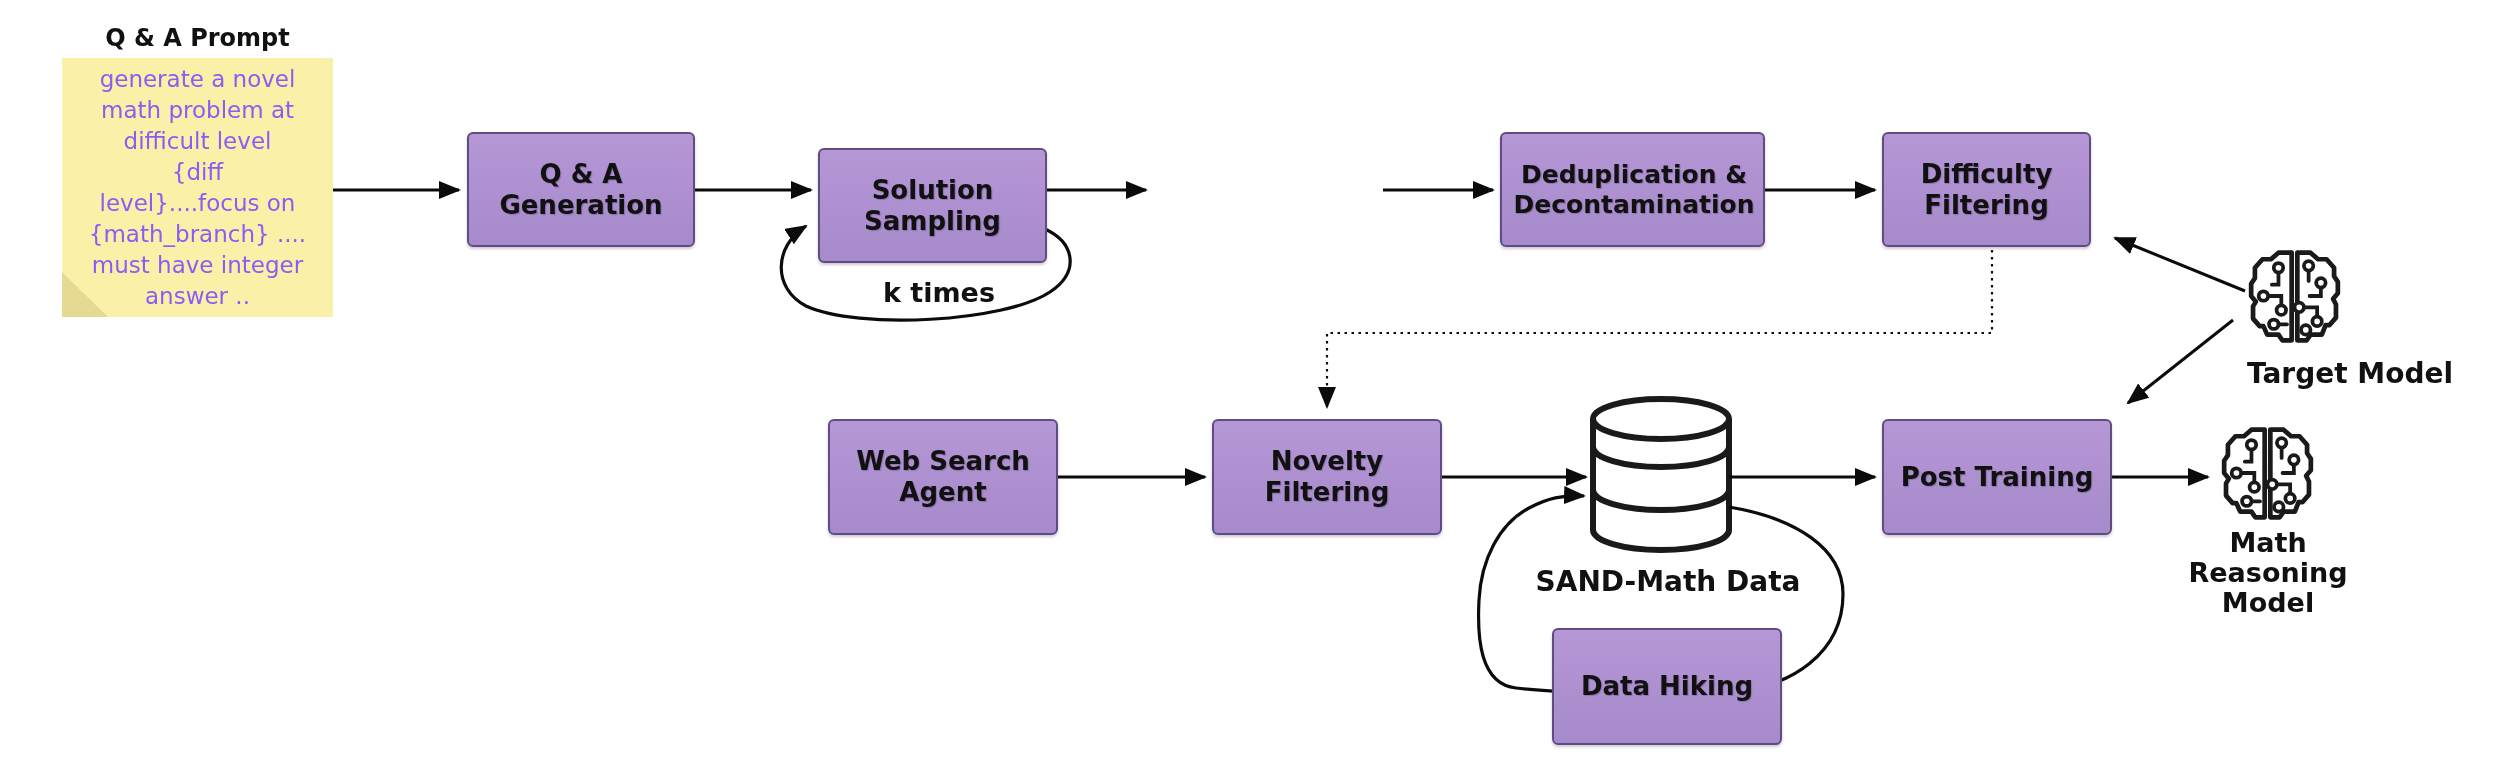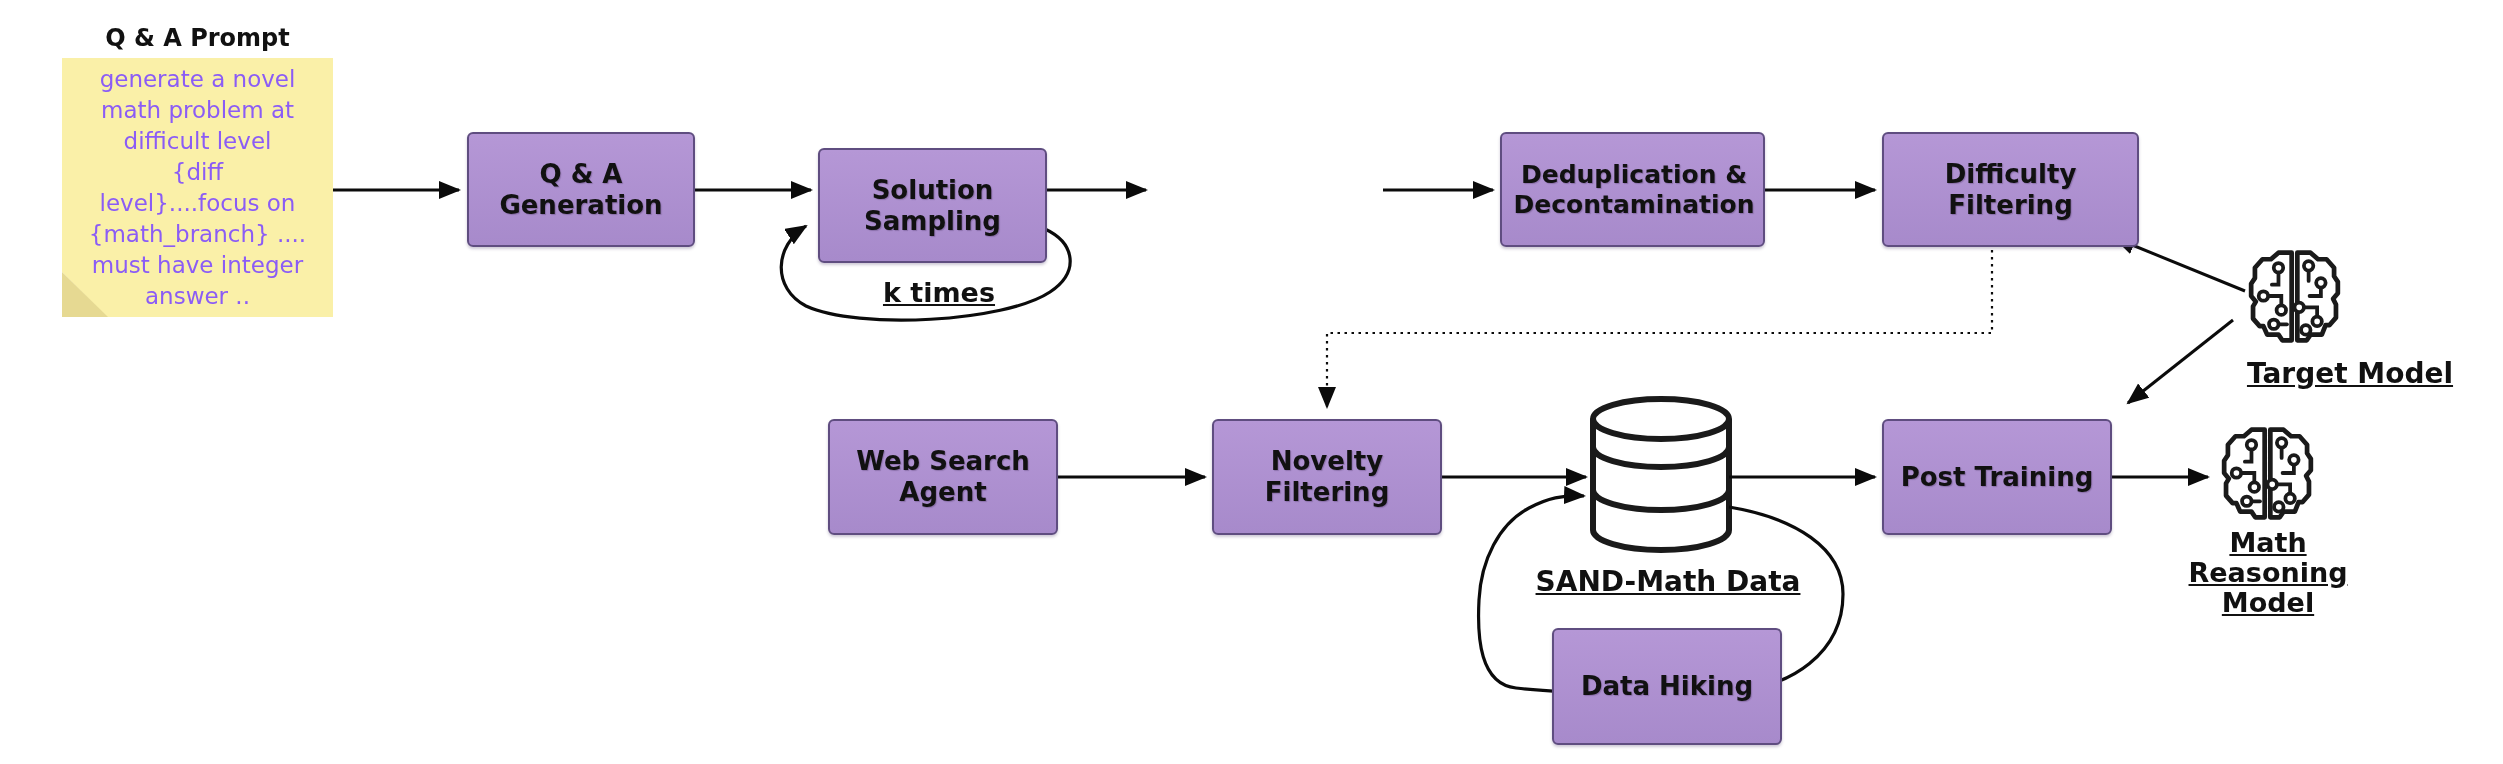--- a/index.html
+++ b/index.html
@@ -44,21 +44,20 @@
     background:var(--note-fold);
     clip-path:polygon(0 0,100% 100%,0 100%);
   }
   .note-body{
     position:absolute;left:62px;top:64px;width:271px;text-align:center;
     font-size:23px;line-height:31px;white-space:pre-line;color:#8b5cf6;
   }
   .float-label{
     position:absolute;text-align:center;font-weight:700;color:var(--text);
     white-space:pre-line;
-    text-decoration:underline;
   }
 </style>
 </head>
 <body>
 
 <div class="canvas">
 
   <svg class="underlay" viewBox="0 0 2503 764">
     <defs>
       <marker id="arw" markerUnits="userSpaceOnUse" markerWidth="24" markerHeight="20" refX="20" refY="9" orient="auto">
@@ -130,21 +129,21 @@
 difficult level
 {diff
 level}....focus on
 {math_branch} ....
 must have integer
 answer ..</div>
 
   <div class="node" style="left:467px;top:132px;width:228px;height:115px;">Q &amp; A Generation</div>
   <div class="node" style="left:818px;top:148px;width:229px;height:115px;">Solution Sampling</div>
   <div class="node" style="left:1500px;top:132px;width:265px;height:115px;font-size:25px;padding-left:11px;">Deduplication &amp; Decontamination</div>
-  <div class="node" style="left:1882px;top:132px;width:257px;height:115px;">Difficulty Filtering</div>
+  <div class="node" style="left:1882px;top:132px;width:209px;height:115px;">Difficulty Filtering</div>
 
   <div class="float-label" style="left:869px;top:277px;width:140px;font-size:27px;">k times</div>
 
   <div class="node" style="left:828px;top:419px;width:230px;height:116px;">Web Search Agent</div>
   <div class="node" style="left:1212px;top:419px;width:230px;height:116px;">Novelty Filtering</div>
   <div class="node" style="left:1882px;top:419px;width:230px;height:116px;">Post Training</div>
   <div class="node" style="left:1552px;top:628px;width:230px;height:117px;">Data Hiking</div>
 
   <div class="float-label" style="left:1518px;top:565px;width:300px;font-size:28px;">SAND-Math Data</div>
 

